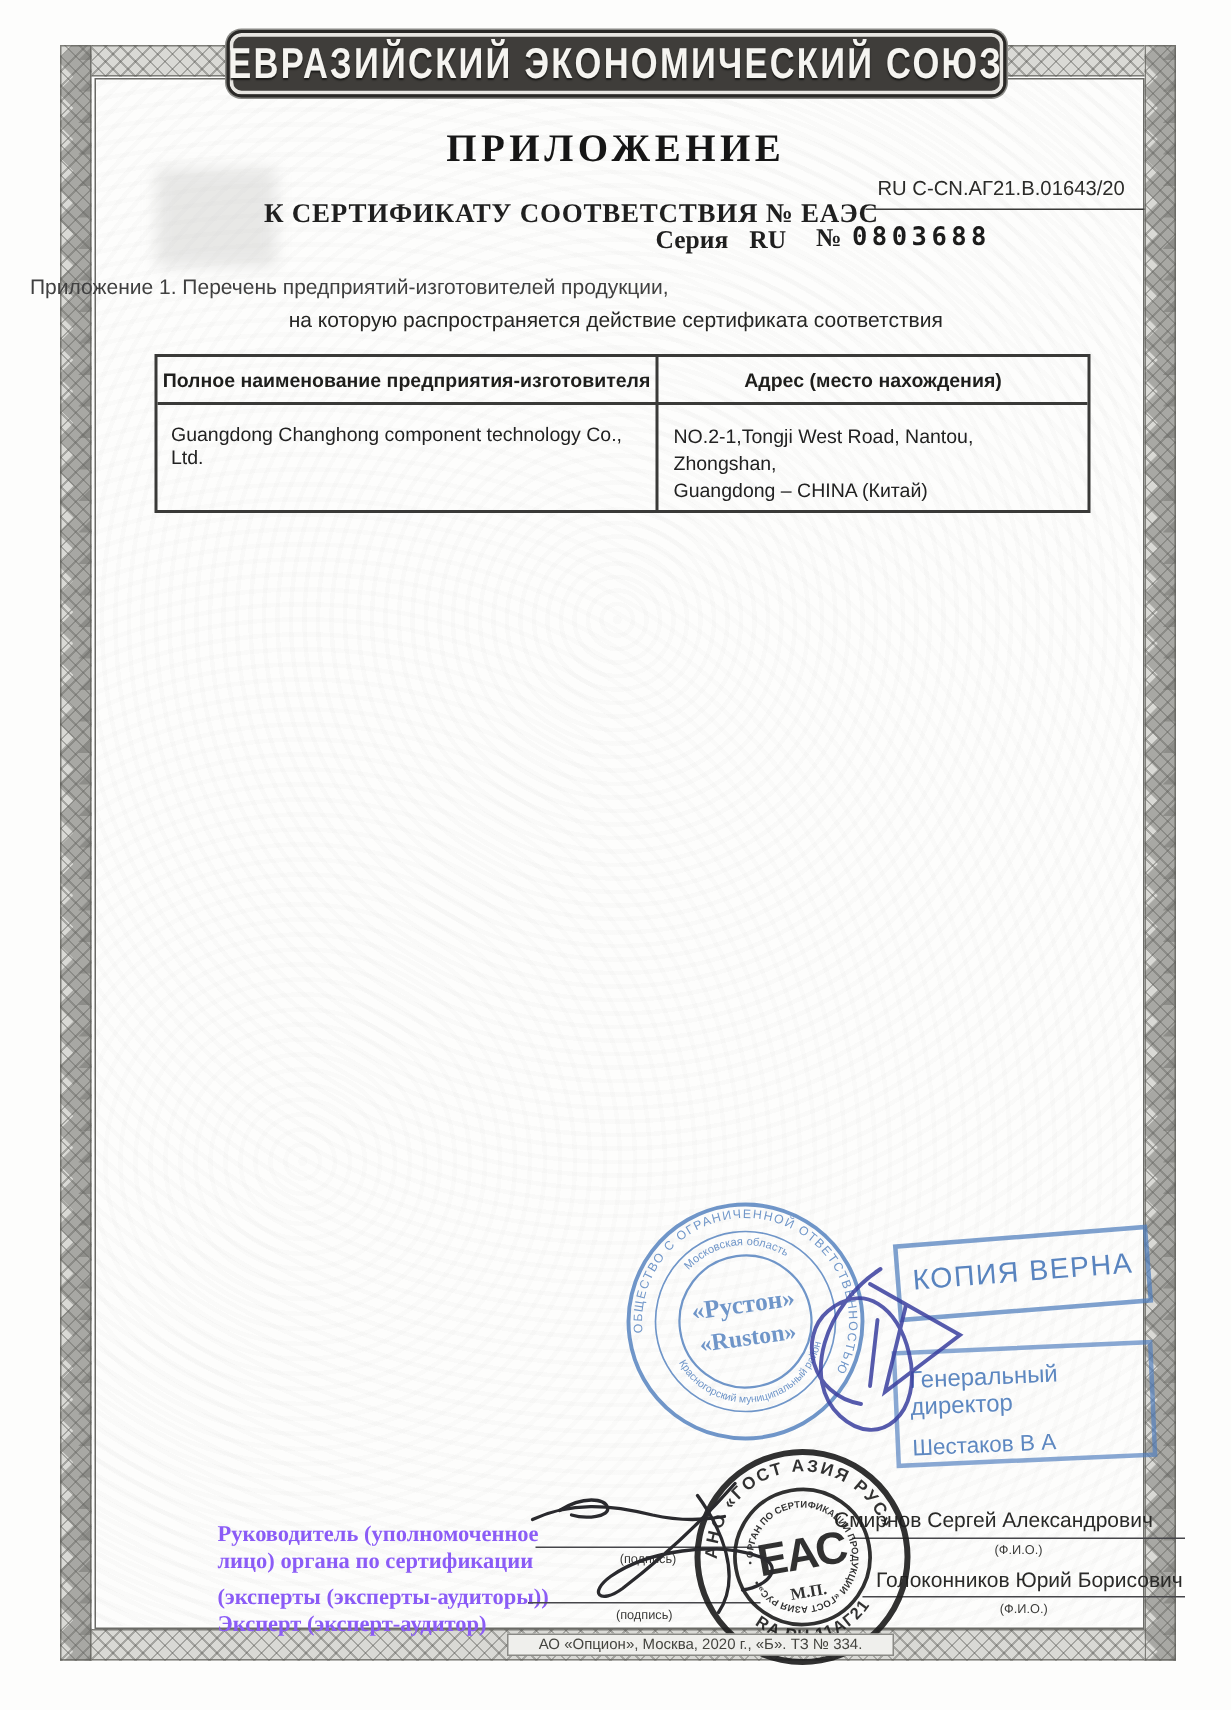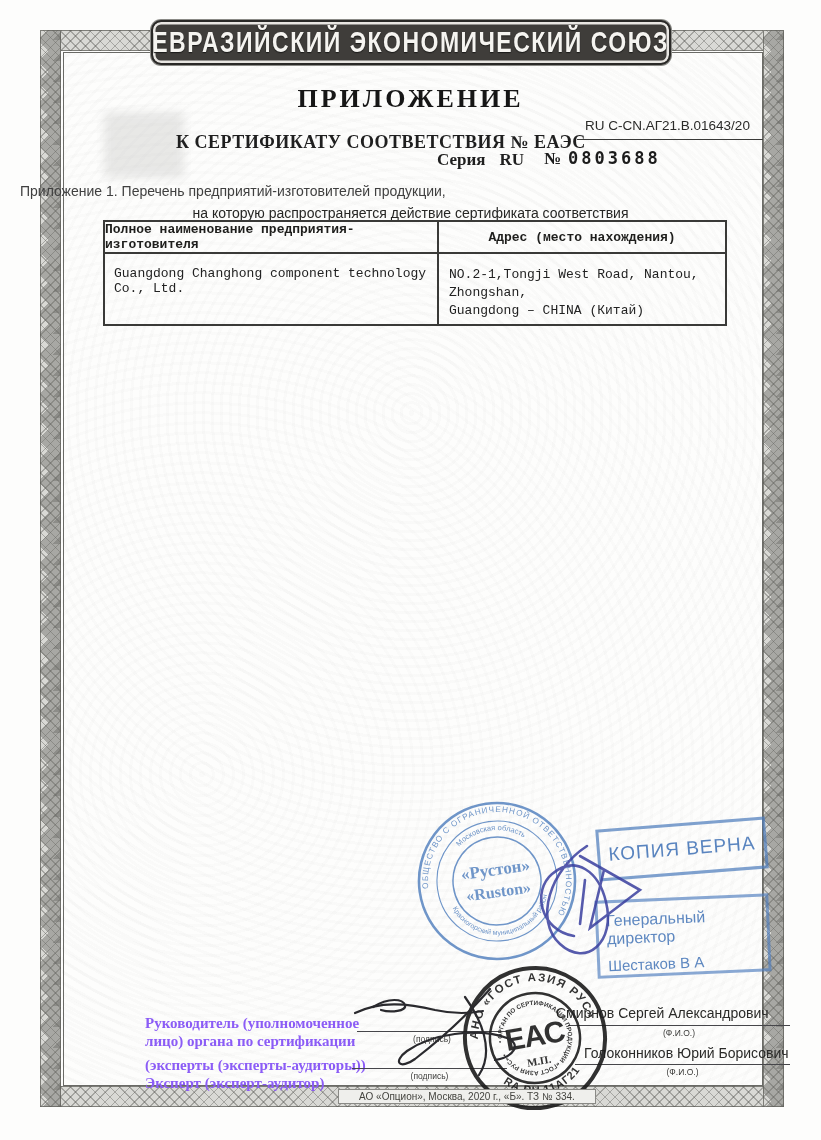--- a/index.html
+++ b/index.html
@@ -49,21 +49,21 @@
   .series{left:437px;top:150px;font-family:"Liberation Serif",serif;font-weight:bold;font-size:17px;z-index:5;}
   .series .val{margin-left:14px;}
   .numsign{left:544px;top:149px;font-family:"Liberation Serif",serif;font-weight:bold;font-size:17px;z-index:5;}
   .blanknum{left:568px;top:148px;font-family:"DejaVu Sans Mono",monospace;font-weight:bold;font-size:17px;
       letter-spacing:3px;color:#1c1c1c;z-index:5;}
 
   .intro1{left:0;top:183px;width:100%;text-align:left;font-size:14px;color:#404040;z-index:5;padding-left:20px;}
   .intro2{left:0;top:205px;width:100%;text-align:center;font-size:14px;color:#262624;z-index:5;}
 
   
-  .tbl{left:103px;top:220px;width:620px;border:2px solid #3a3a38;z-index:5;background:rgba(255,255,255,.0);font-family:Liberation Mono, monospace;}
+  .tbl{left:103px;top:236px;width:620px;border:2px solid #3a3a38;z-index:5;background:rgba(255,255,255,.0);}
   .tbl-row{display:flex;}
   .tbl-row.hdr{height:30px;border-bottom:2px solid #3a3a38;}
   .tbl-row.body{height:70px;}
   .cl{width:334px;border-right:2px solid #3a3a38;box-sizing:border-box;}
   .cr{flex:1;box-sizing:border-box;}
   .hdr .cl,.hdr .cr{display:flex;align-items:center;justify-content:center;
       font-weight:bold;font-size:13px;color:#1e1e1c;}
   .body .cl{display:flex;align-items:center;padding:0 6px 16px 9px;font-size:13px;color:#222;}
   .body .cr{padding:12px 6px 0 10px;font-size:13px;color:#222;line-height:18px;}
 

